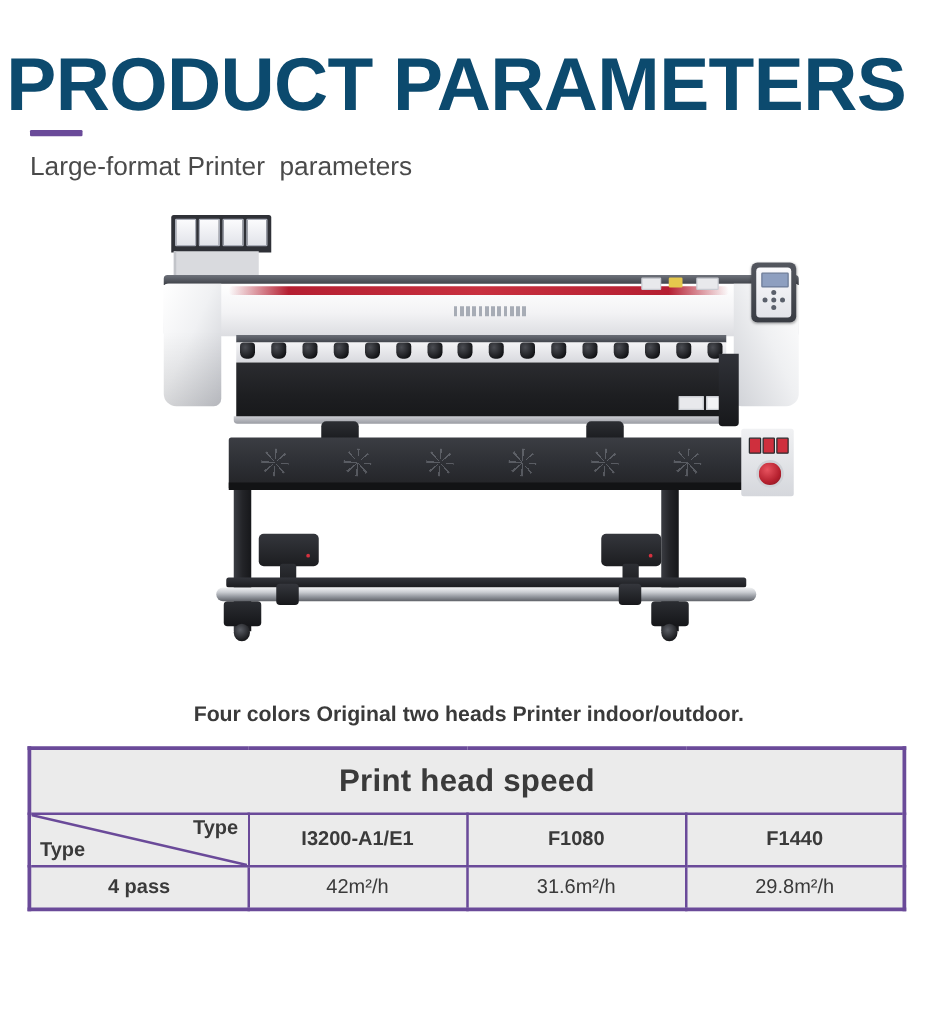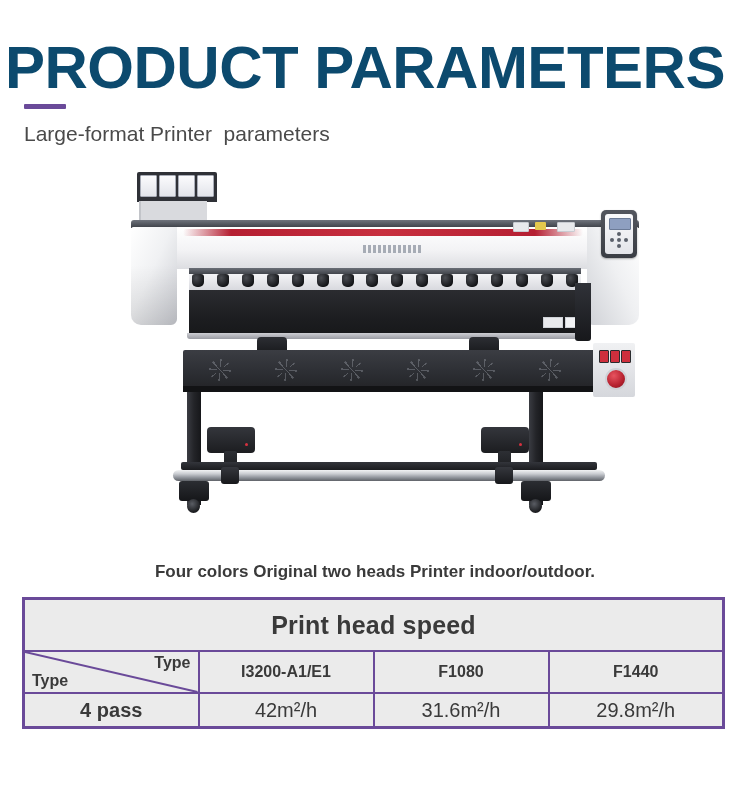--- a/index.html
+++ b/index.html
@@ -474,21 +474,21 @@
     color: #3a3a3a;
     font-weight: bold;
     padding: 0;
   }
   .th-span {
     height: 50px;
     font-size: 25px;
     letter-spacing: .2px;
   }
   .hdr-row td { height: 40px; font-size: 16px; }
-  .data-row td { height: 32px; font-size: 20px; font-weight: normal; }
+  .data-row td { height: 32px; font-size: 16px; font-weight: normal; }
   .data-row td.mode-cell { font-weight: bold; }
 
   .corner-cell {
     position: relative;
     overflow: hidden;
   }
   .corner-cell .diag {
     position: absolute;
     left: 0;
     top: 0;

